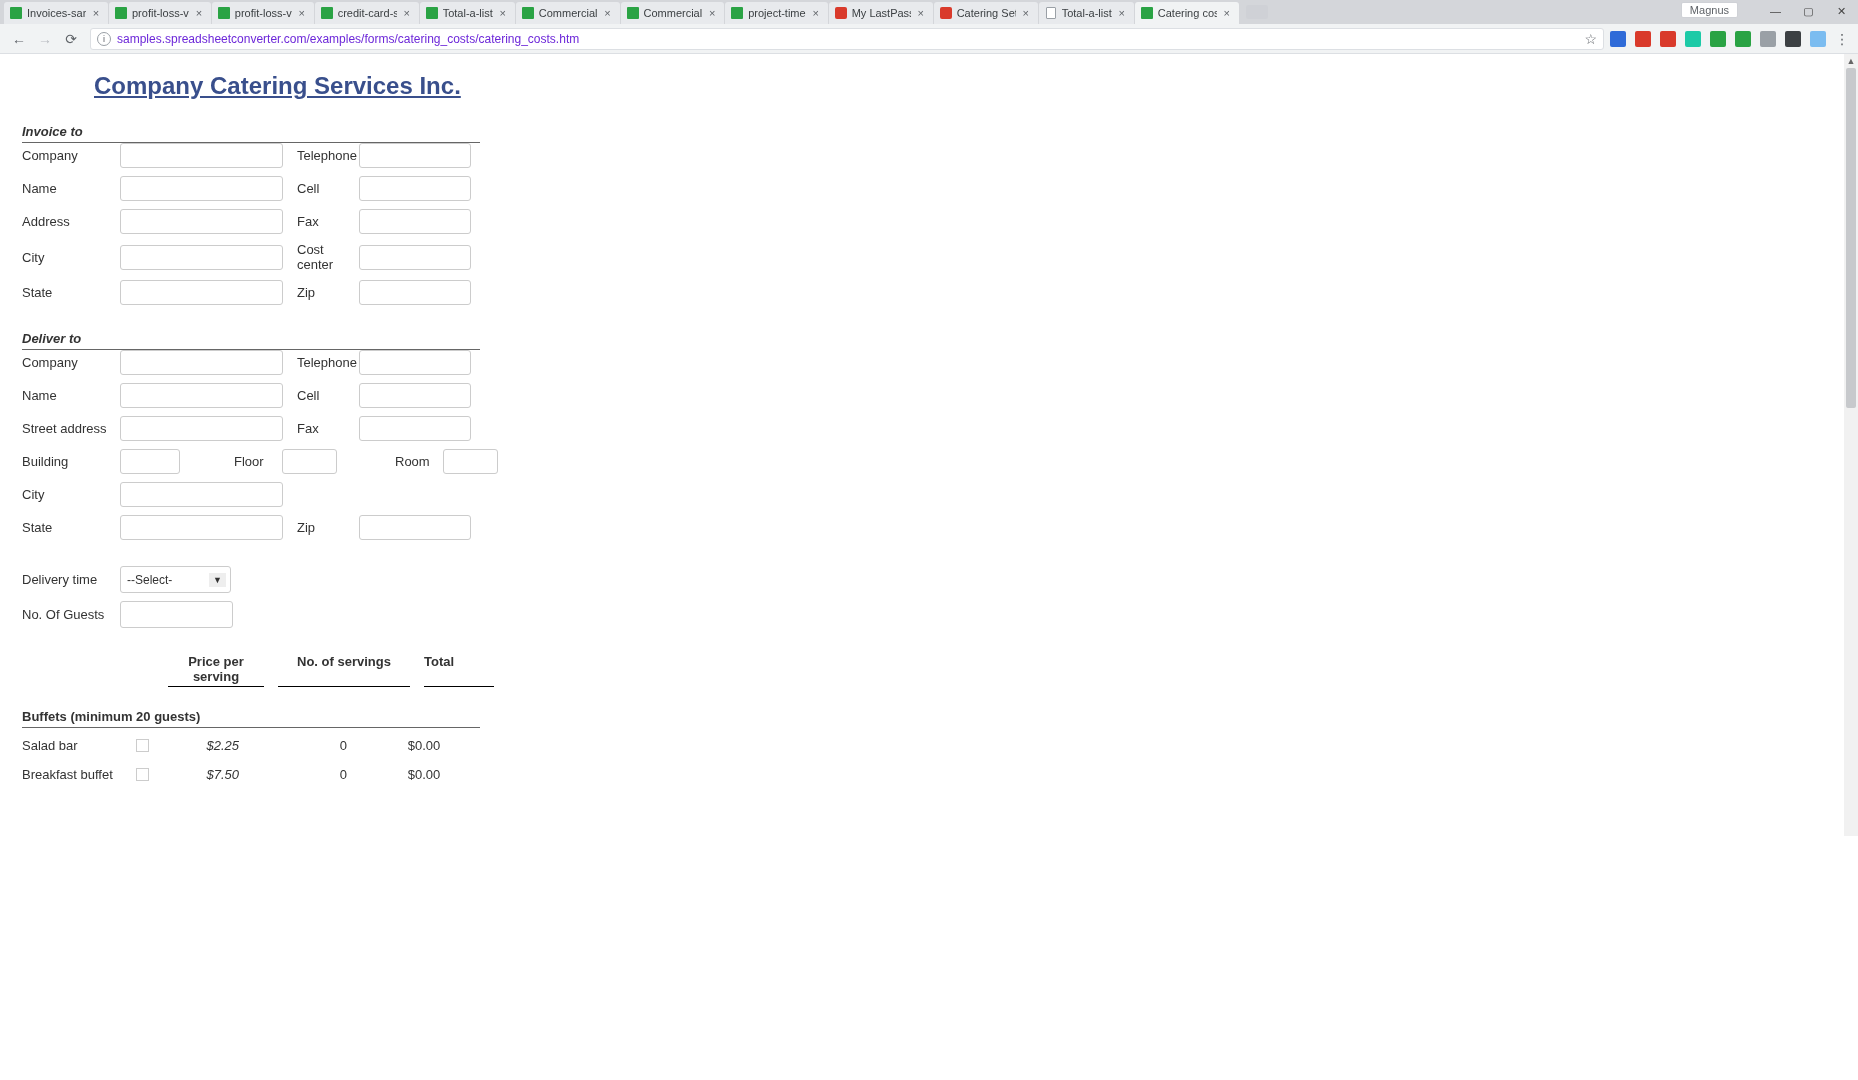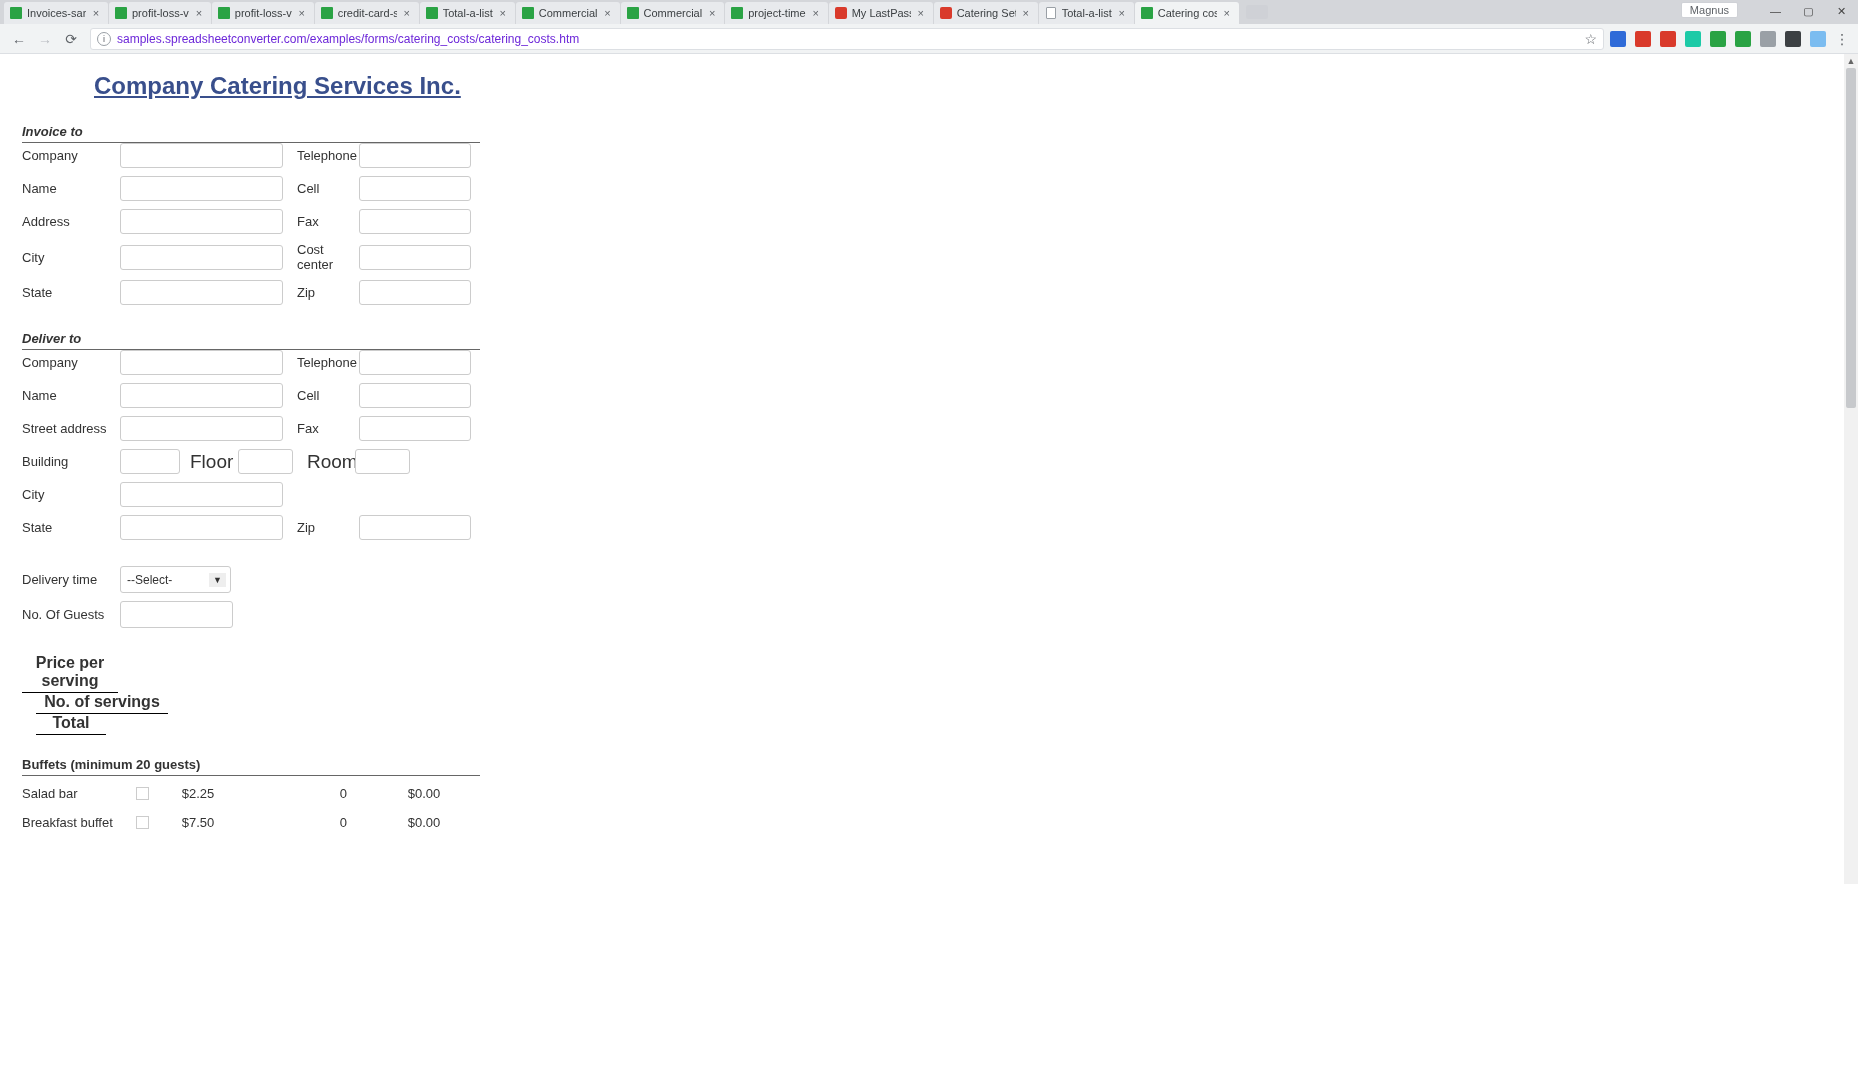--- a/index.html
+++ b/index.html
@@ -49,46 +49,46 @@
 
     .row { display: flex; align-items: center; margin-bottom: 8px; }
     .lbl { width: 98px; font-size: 13px; }
     .lbl2 { width: 62px; font-size: 13px; }
     .inp { height: 25px; border: 1px solid #ccc; border-radius: 3px; padding: 0 6px; font-size: 13px; }
     .inp-w { width: 163px; }
     .inp-m { width: 112px; }
     .gap-col { width: 14px; }
     .inp-sm { width: 60px; }
     .inp-sm2 { width: 55px; }
-    .lbl-sm { width: 48px; font-size: 19px; }
+    .lbl-sm { width: 48px; font-size: 13px; margin-left: 44px; }
 
     .deliv-sub .row .lbl { width: 98px; }
 
     .date-wrap { display: flex; }
     .date-input { width: 82px; height: 27px; border: 1px solid #ccc; border-right: none; border-radius: 3px 0 0 3px; padding: 0 6px; font-size: 13px; }
     .date-btn { width: 32px; height: 27px; border: 1px solid #ccc; background: #eeeeee; border-radius: 0 3px 3px 0; color: #394f8c; display: inline-flex; align-items: center; justify-content: center; font-size: 12px; cursor: pointer; }
 
     .select { width: 111px; height: 27px; border: 1px solid #ccc; border-radius: 3px; padding: 0 4px 0 6px; font-size: 12px; display: flex; align-items: center; justify-content: space-between; cursor: pointer; background: #fff; }
     .select .caret { font-size: 9px; background: #eee; padding: 2px 4px; }
 
     .guests-input { width: 113px; height: 27px; border: 1px solid #ccc; border-radius: 3px; padding: 0 6px; font-size: 13px; }
 
-    .table-head { display: flex; font-weight: bold; font-size: 16px; margin: 20px 0 6px 0; flex-direction: column; }
+    .table-head { display: flex; font-weight: bold; font-size: 13px; margin: 20px 0 6px 0; }
     .col-spacer { width: 120px; }
     .col-check { width: 26px; }
     .col-price { width: 96px; text-align: center; border-bottom: 1px solid #000; padding-bottom: 2px; }
     .col-serv { width: 132px; text-align: center; border-bottom: 1px solid #000; padding-bottom: 2px; margin-left: 14px; }
-    .col-total { width: 70px; text-align: center; border-bottom: 1px solid #000; padding-bottom: 2px; margin-left: 14px; }
+    .col-total { width: 70px; border-bottom: 1px solid #000; padding-bottom: 2px; margin-left: 14px; }
 
     .buffet-head { font-weight: bold; font-size: 13px; border-bottom: 1px solid #666; padding-bottom: 3px; margin: 22px 0 10px 0; width: 458px; }
 
     .item-row { display: flex; align-items: center; margin-bottom: 14px; font-size: 13px; }
     .item-name { width: 114px; }
     .item-check { width: 13px; height: 13px; border: 1px solid #ccc; margin-right: 8px; cursor: pointer; }
-    .item-price { width: 100px; text-align: center; padding-right: 18px; }
+    .item-price { width: 100px; text-align: right; padding-right: 18px; font-style: italic; }
     .item-serv { width: 134px; text-align: right; padding-right: 44px; }
     .item-total { width: 80px; text-align: center; padding-right: 14px; }
   </style>
 </head>
 <body>
 
 <div class="browser-chrome">
   <div class="tab-strip">
 
     <div class="tab">

